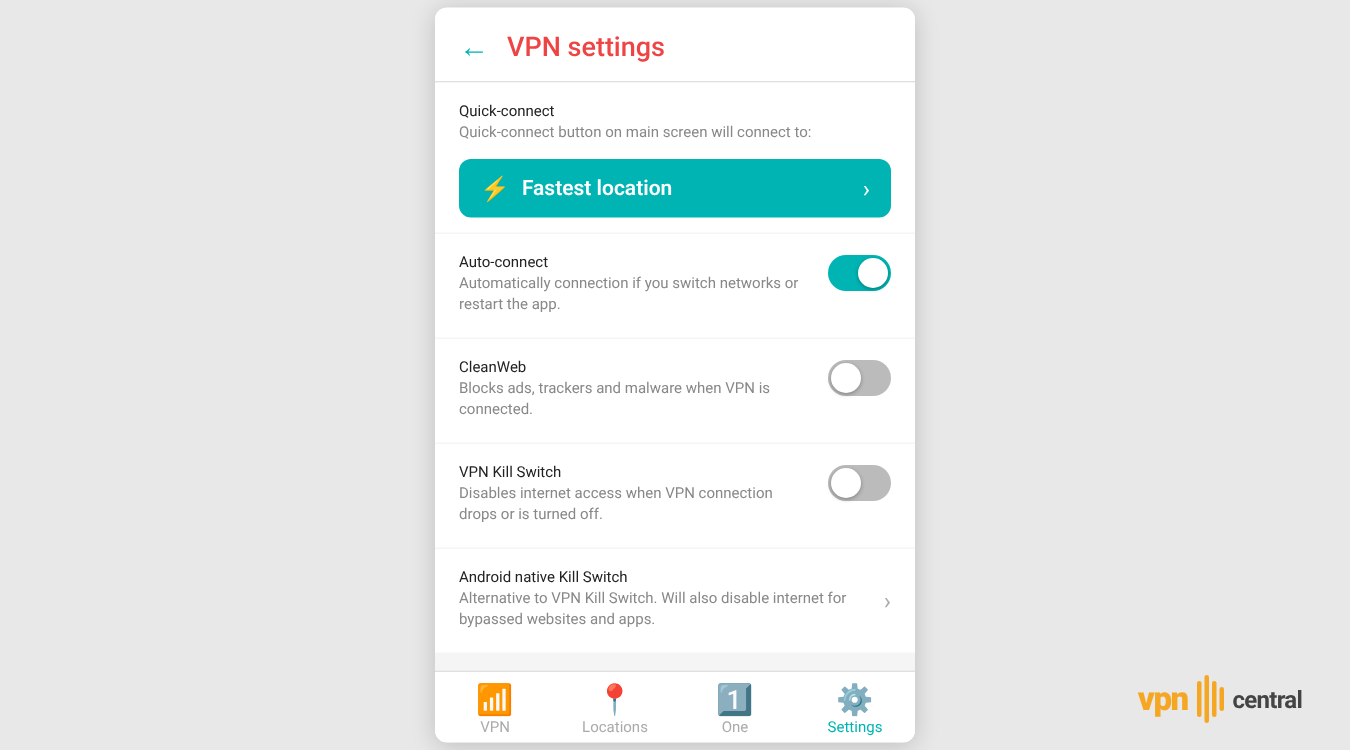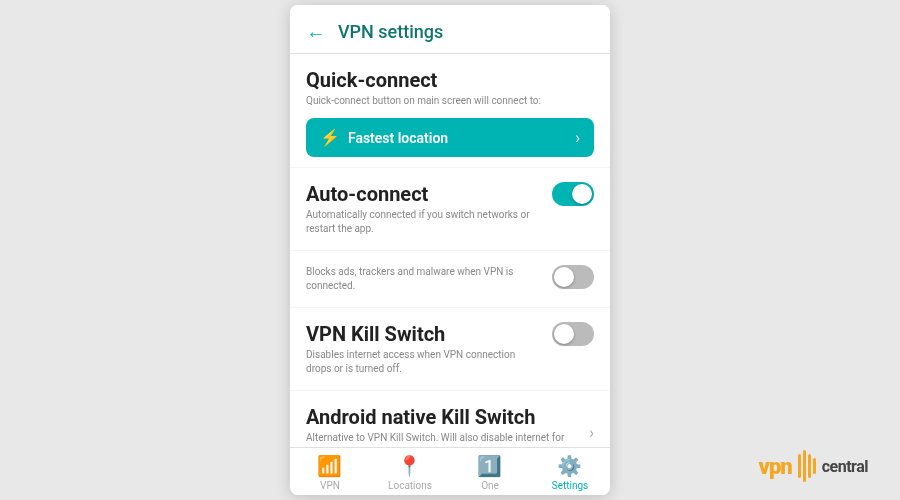--- a/index.html
+++ b/index.html
@@ -32,30 +32,30 @@
     }
     .back-arrow {
       color: #00b4b4;
       font-size: 20px;
       margin-right: 12px;
       cursor: pointer;
     }
     .header-title {
       font-size: 18px;
       font-weight: 500;
-      color: #0f766e;
+      color: #ef4444;
     }
     .scroll-area {
       flex: 1;
       overflow-y: auto;
       background: #f5f5f5;
     }
     .section-label {
-      font-size: 20px;
-      font-weight: 700;
+      font-size: 10px;
+      font-weight: 400;
       color: #222;
       margin-bottom: 2px;
     }
     .section-desc {
       font-size: 10px;
       color: #888;
       line-height: 1.4;
     }
     .quick-connect-section {
       background: #fff;
@@ -220,29 +220,30 @@
             <span class="bolt-icon">⚡</span>
             <span class="fastest-location-text">Fastest location</span>
           </div>
           <span class="chevron-right">›</span>
         </div>
       </div>
 
       <div class="toggle-row">
         <div class="toggle-text">
           <div class="section-label">Auto-connect</div>
-          <div class="section-desc">Automatically connected if you switch networks or restart the app.</div>
+          <div class="section-desc">Automatically connection if you switch networks or restart the app.</div>
         </div>
         <div class="toggle on">
           <div class="toggle-knob"></div>
         </div>
       </div>
 
       <div class="toggle-row">
         <div class="toggle-text">
+          <div class="section-label">CleanWeb</div>
           <div class="section-desc">Blocks ads, trackers and malware when VPN is connected.</div>
         </div>
         <div class="toggle">
           <div class="toggle-knob"></div>
         </div>
       </div>
 
       <div class="toggle-row">
         <div class="toggle-text">
           <div class="section-label">VPN Kill Switch</div>

